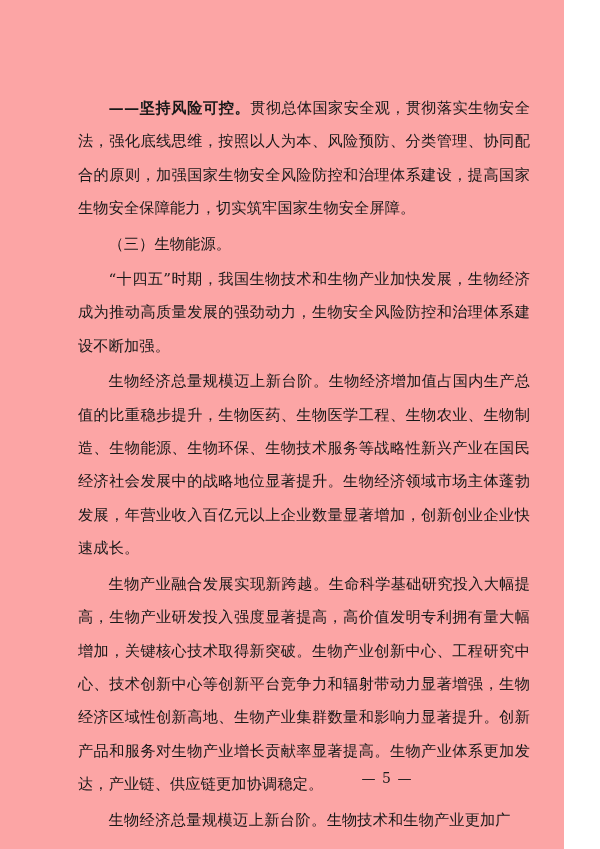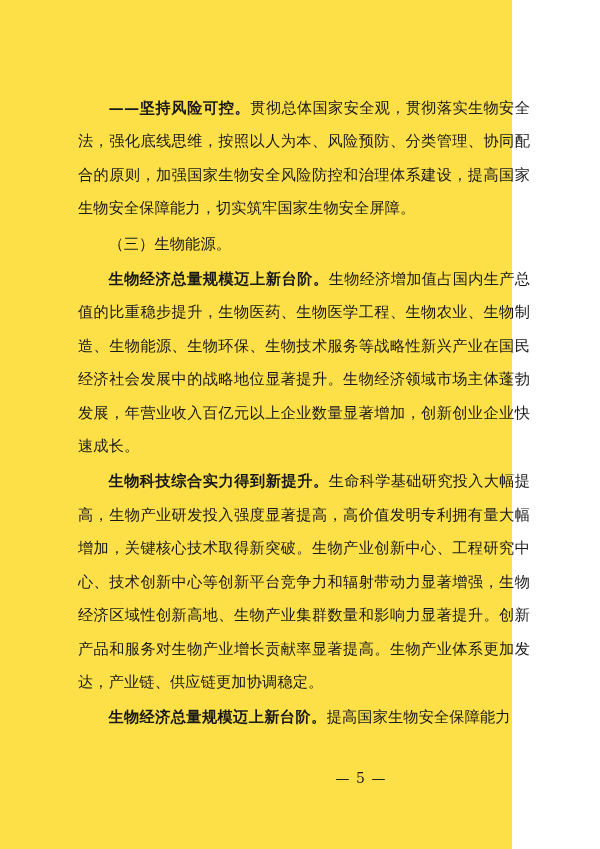--- a/index.html
+++ b/index.html
@@ -13,23 +13,23 @@
     position: relative;
     font-family: "DejaVu Serif", "Liberation Serif", serif;
     color: #1b1b1b;
     overflow: hidden;
   }
 
   .page {
     position: absolute;
     left: 0;
     top: 0;
-    width: 512px;
+    width: 564px;
     height: 849px;
-    background: #fde047;
+    background: #fca5a5;
   }
 
   .content {
     position: absolute;
     left: 78px;
     top: 92px;
     width: 452px;
   }
 
   p.para {
@@ -37,21 +37,21 @@
     font-size: 15.2px;
     line-height: 33.4px;
     text-align: justify;
     text-justify: inter-ideograph;
     letter-spacing: 0.15px;
     text-indent: 2em;
     color: #181818;
   }
 
   .lead-bold {
-    font-weight: bold;
+    font-weight: normal;
     letter-spacing: 0.4px;
   }
 
   .dash-lead {
     font-weight: bold;
     letter-spacing: 0.4px;
   }
 
   .page-number {
     position: absolute;
@@ -77,31 +77,34 @@
   <div class="content">
 
     <p class="para">
       <span class="dash-lead">——坚持风险可控。</span><span>贯彻总体国家安全观，贯彻落实生物安全法，强化底线思维，按照以人为本、风险预防、分类管理、协同配合的原则，加强国家生物安全风险防控和治理体系建设，提高国家生物安全保障能力，切实筑牢国家生物安全屏障。</span>
     </p>
 
     <p class="para">
       <span>（三）生物能源。</span>
     </p>
 
+    <p class="para">
+      <span>“十四五”时期，我国生物技术和生物产业加快发展，生物经济成为推动高质量发展的强劲动力，生物安全风险防控和治理体系建设不断加强。</span>
+    </p>
 
     <p class="para">
       <span class="lead-bold">生物经济总量规模迈上新台阶。</span><span>生物经济增加值占国内生产总值的比重稳步提升，生物医药、生物医学工程、生物农业、生物制造、生物能源、生物环保、生物技术服务等战略性新兴产业在国民经济社会发展中的战略地位显著提升。生物经济领域市场主体蓬勃发展，年营业收入百亿元以上企业数量显著增加，创新创业企业快速成长。</span>
     </p>
 
     <p class="para">
-      <span class="lead-bold">生物科技综合实力得到新提升。</span><span>生命科学基础研究投入大幅提高，生物产业研发投入强度显著提高，高价值发明专利拥有量大幅增加，关键核心技术取得新突破。生物产业创新中心、工程研究中心、技术创新中心等创新平台竞争力和辐射带动力显著增强，生物经济区域性创新高地、生物产业集群数量和影响力显著提升。创新产品和服务对生物产业增长贡献率显著提高。生物产业体系更加发达，产业链、供应链更加协调稳定。</span>
+      <span class="lead-bold">生物产业融合发展实现新跨越。</span><span>生命科学基础研究投入大幅提高，生物产业研发投入强度显著提高，高价值发明专利拥有量大幅增加，关键核心技术取得新突破。生物产业创新中心、工程研究中心、技术创新中心等创新平台竞争力和辐射带动力显著增强，生物经济区域性创新高地、生物产业集群数量和影响力显著提升。创新产品和服务对生物产业增长贡献率显著提高。生物产业体系更加发达，产业链、供应链更加协调稳定。</span>
     </p>
 
     <p class="para">
-      <span class="lead-bold">生物经济总量规模迈上新台阶。</span><span>提高国家生物安全保障能力</span>
+      <span class="lead-bold">生物经济总量规模迈上新台阶。</span><span>生物技术和生物产业更加广</span>
     </p>
 
   </div>
 
   <div class="page-number">
     <span class="pn-inner">— 5 —</span>
   </div>
 </div>
 
 </body></html>

